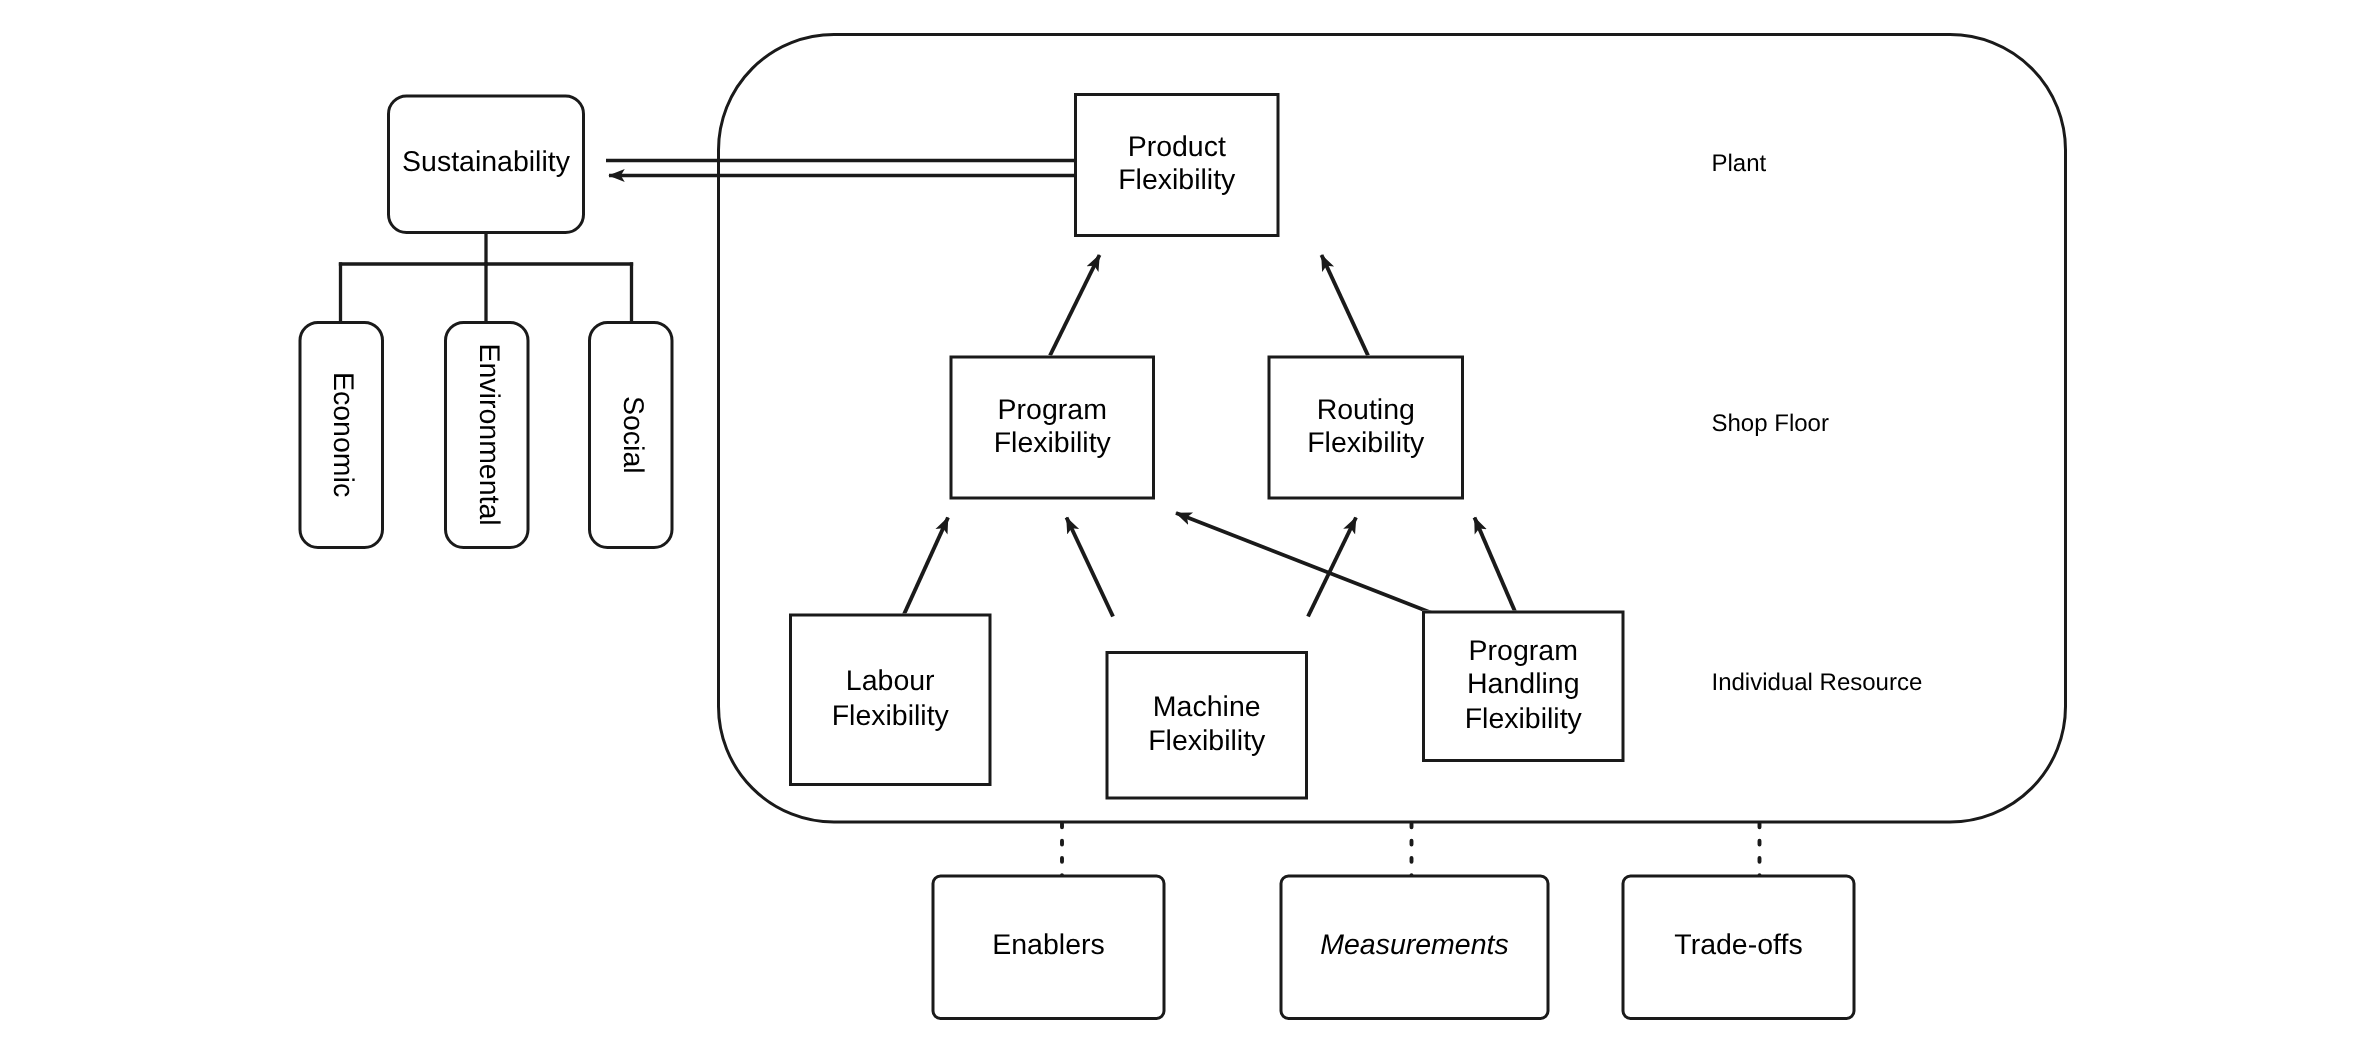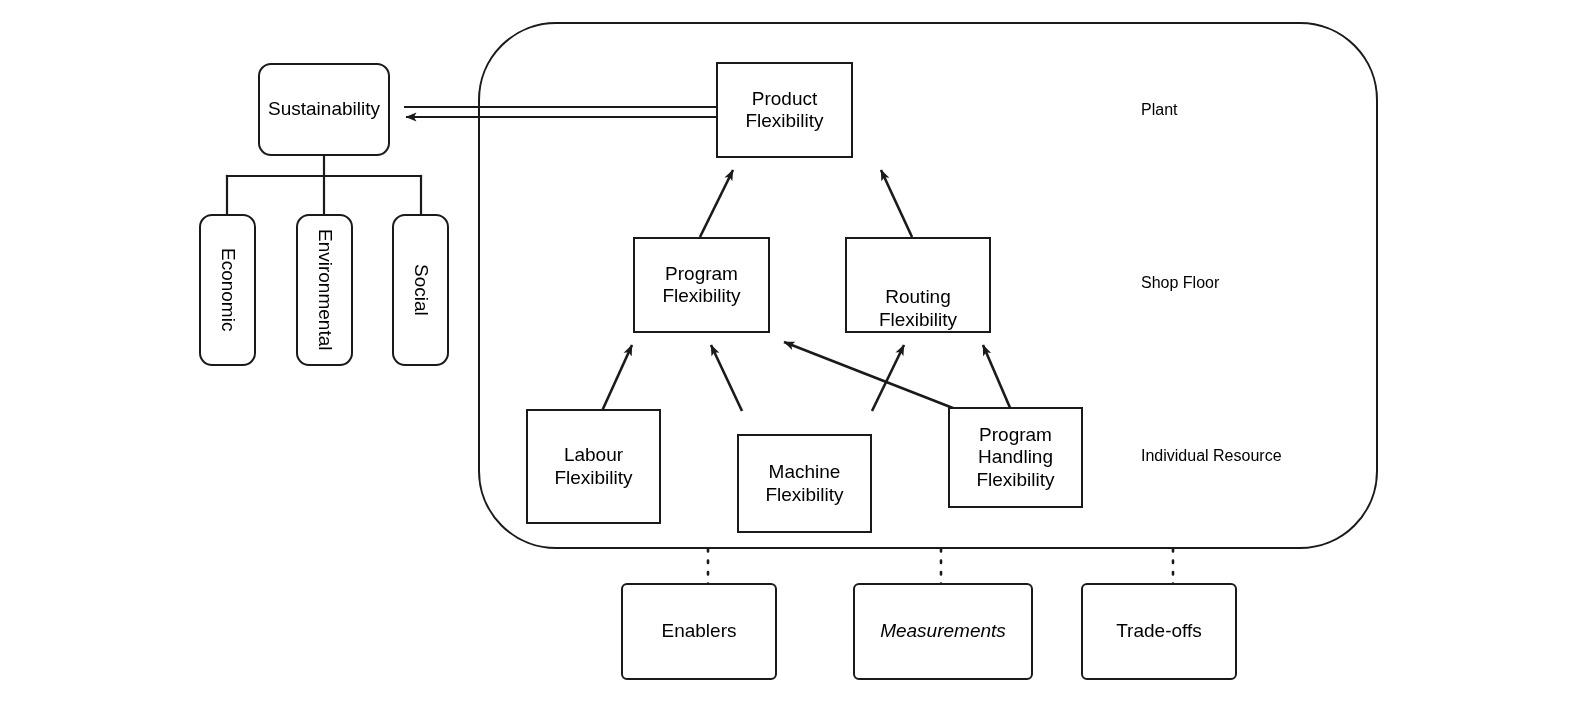--- a/index.html
+++ b/index.html
@@ -147,21 +147,21 @@
   <div class="node" style="left:716px; top:62px; width:137px; height:96px;">
     <span class="lbl">Product
 Flexibility</span>
   </div>
 
   <div class="node" style="left:633px; top:237px; width:137px; height:96px;">
     <span class="lbl">Program
 Flexibility</span>
   </div>
 
-  <div class="node" style="left:845px; top:237px; width:146px; height:96px;align-items:flex-end;">
+  <div class="node" style="left:845px; top:237px; width:131px; height:96px;">
     <span class="lbl">Routing
 Flexibility</span>
   </div>
 
   <div class="node" style="left:526px; top:409px; width:135px; height:115px;">
     <span class="lbl">Labour
 Flexibility</span>
   </div>
 
   <div class="node" style="left:737px; top:409px; width:135px; height:99px;margin-top:25px;">

